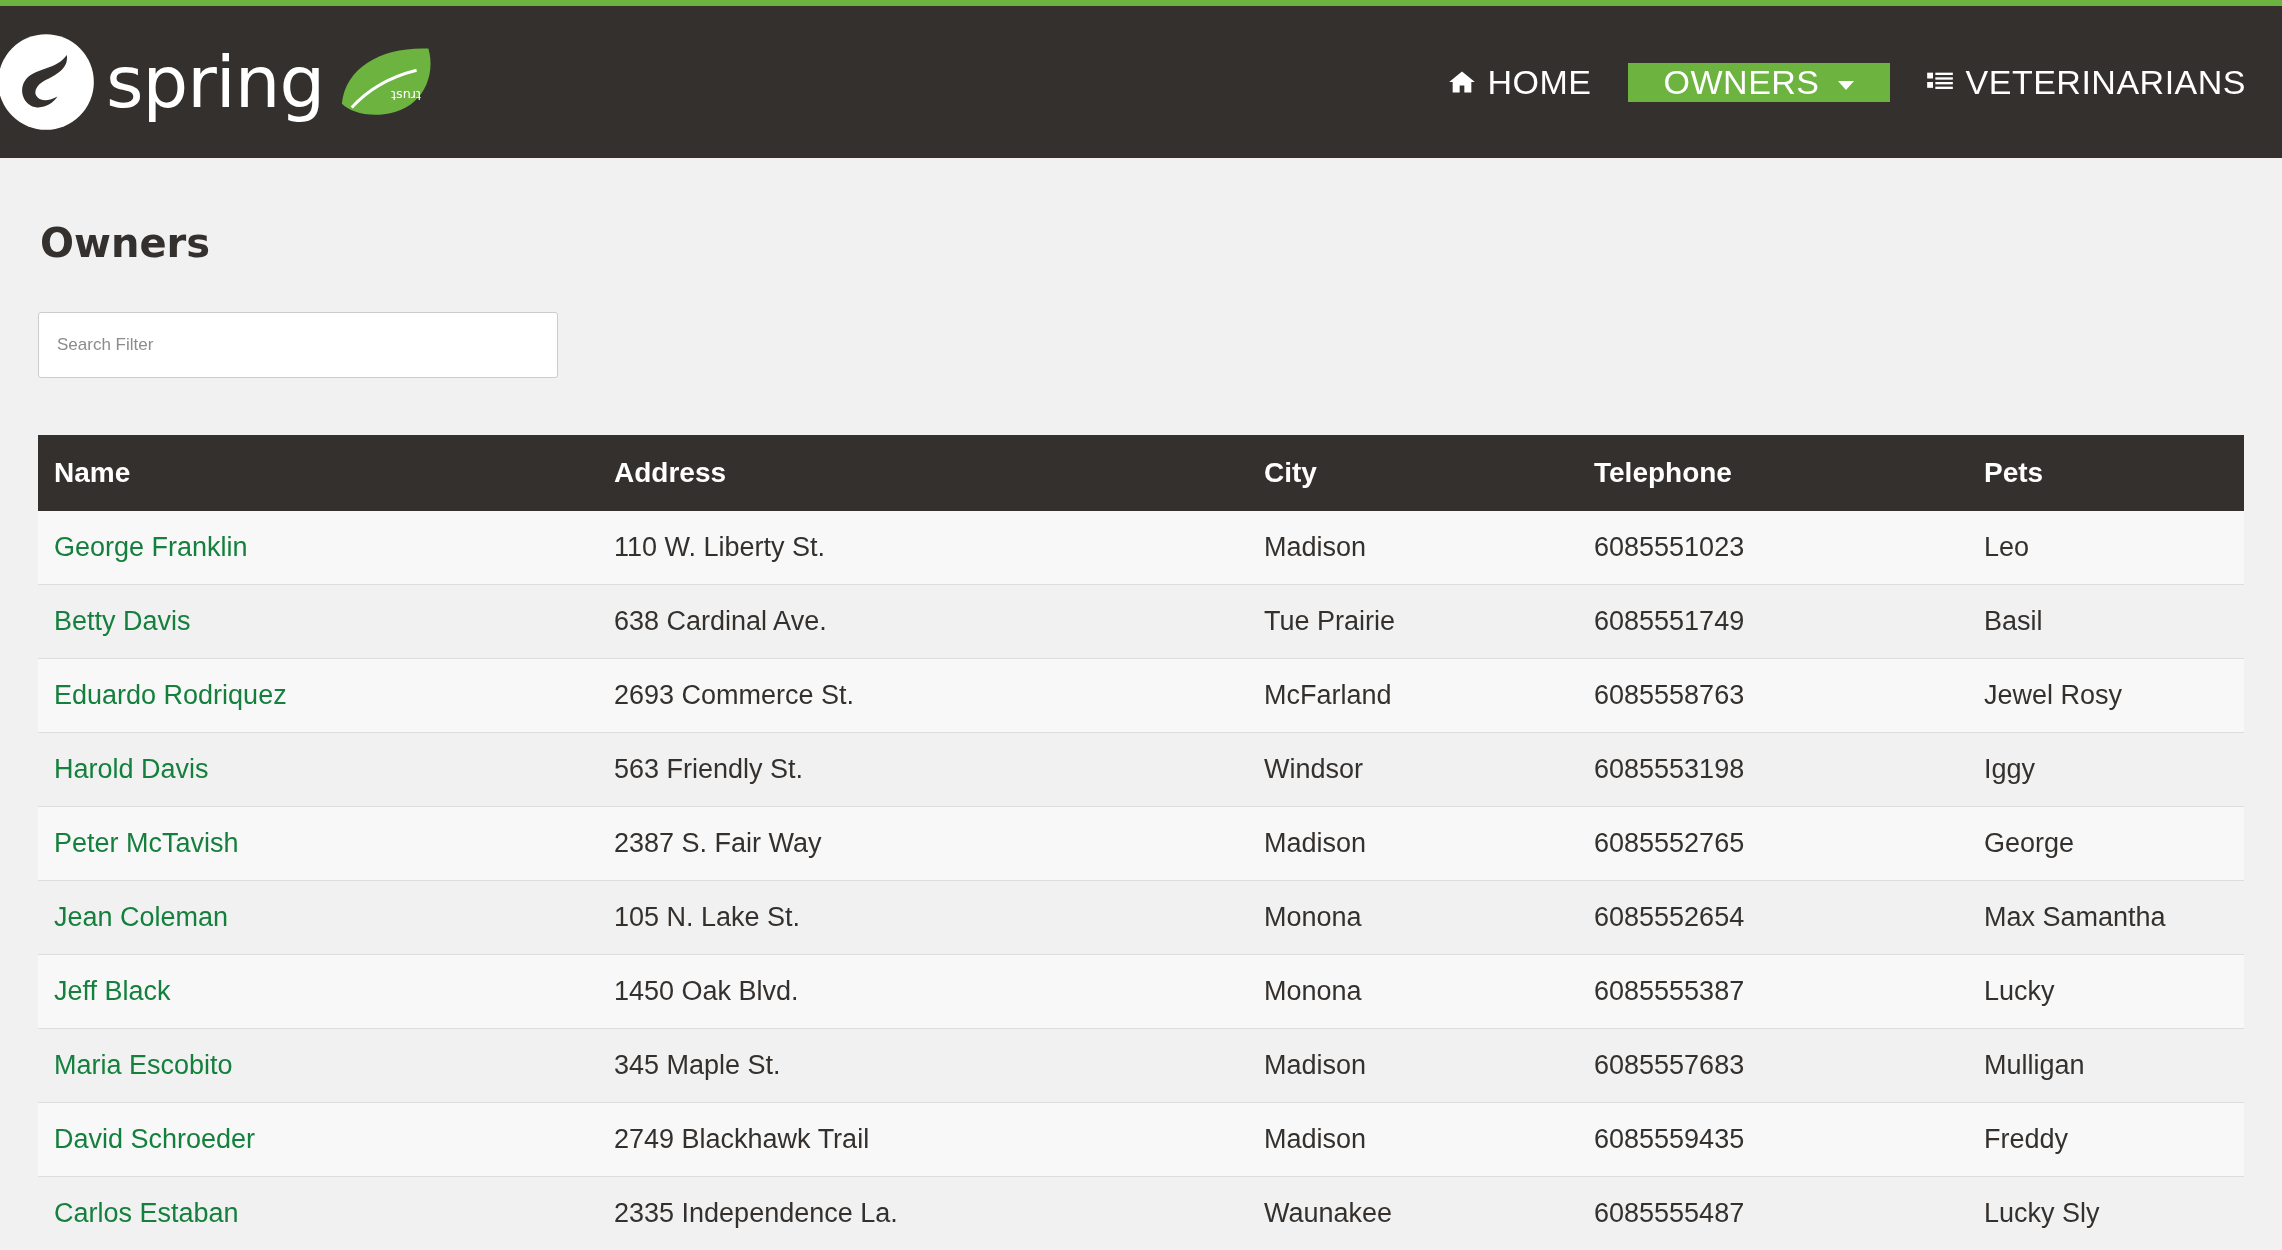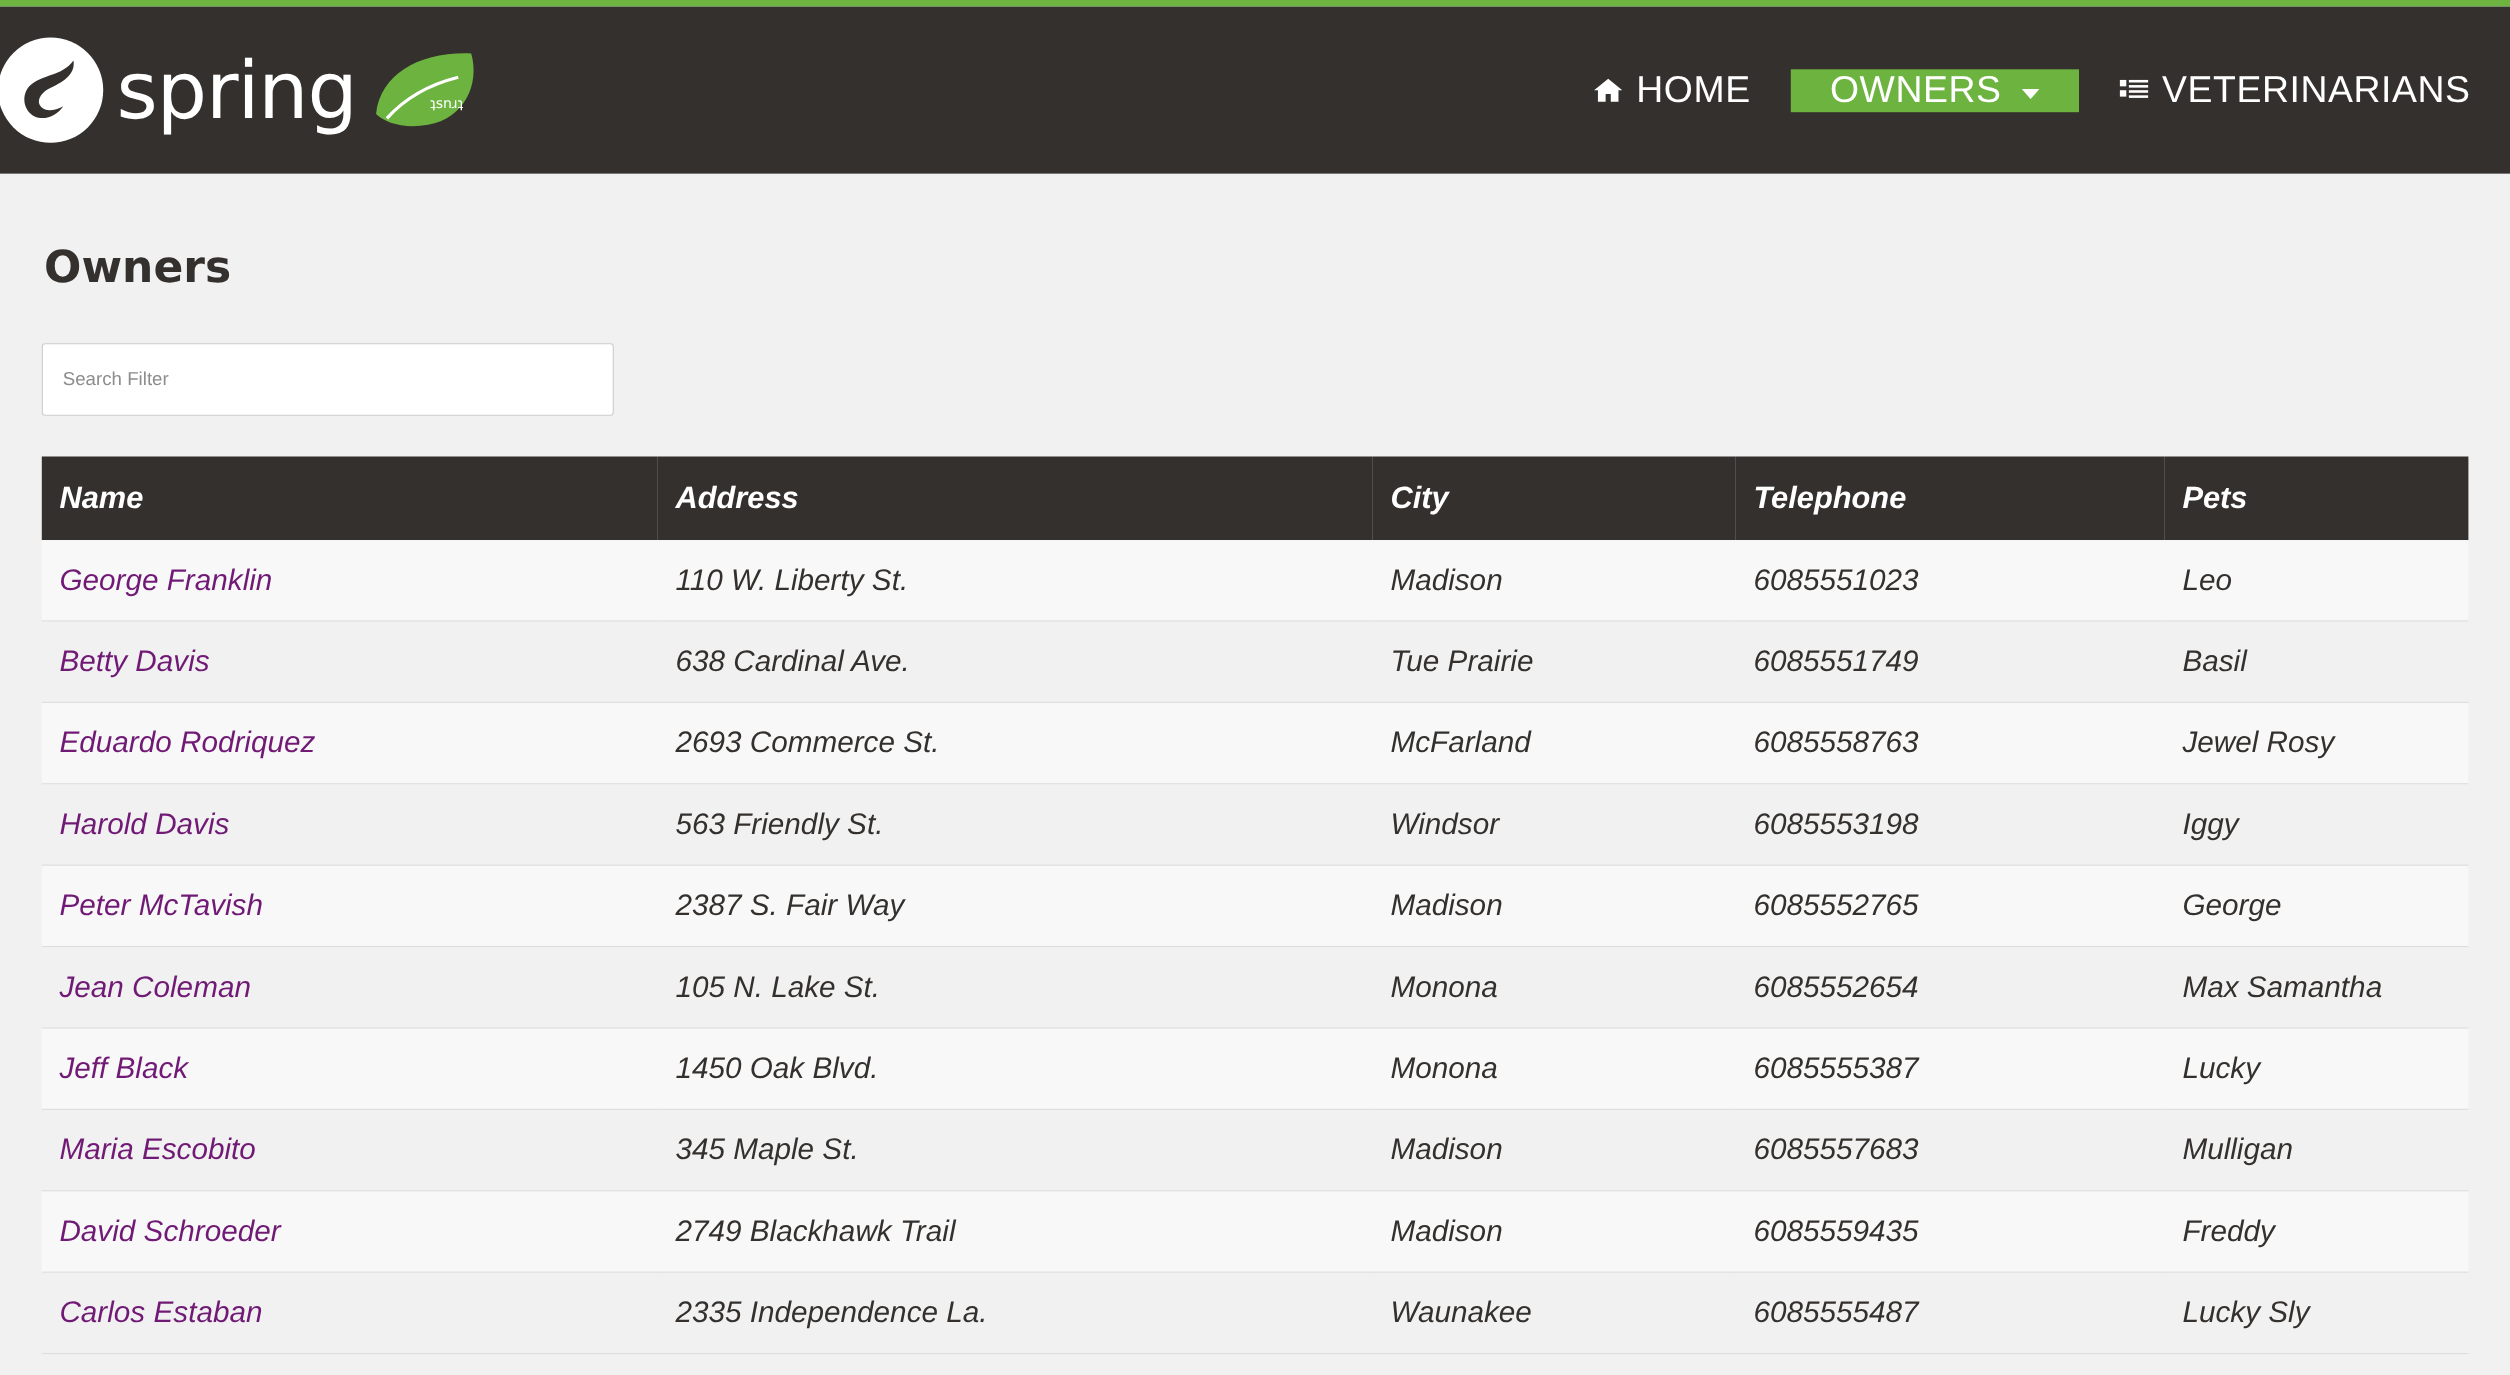--- a/index.html
+++ b/index.html
@@ -124,43 +124,42 @@
     border: 1px solid #ccc;
     border-radius: 3px;
     outline: none;
     font-family: "Liberation Sans", sans-serif;
   }
   .search-input::placeholder { color: #8c8c8c; }
 
   table.owners {
     width: 100%;
     border-collapse: collapse;
-    margin-top: 37px;
+    margin-top: 57px;
     font-size: 27px;
     table-layout: fixed;
-    font-style: italic;
   }
   table.owners th {
     background: #34302d;
     color: #ffffff;
     text-align: left;
     font-weight: bold;
     padding: 22px 16px;
     font-size: 28px;
   }
   table.owners td {
     padding: 21px 16px;
     color: #34302d;
     border-bottom: 1px solid #dddddd;
     vertical-align: middle;
     background: #f8f8f8;
   }
   table.owners tr.even td { background: #f1f1f1; }
   table.owners td.name a {
-    color: #701a75;
+    color: #15803d;
     text-decoration: none;
     cursor: pointer;
   }
   .col-name { width: 560px; }
   .col-address { width: 650px; }
   .col-city { width: 330px; }
   .col-phone { width: 390px; }
   .col-pets { width: auto; }
 </style>
 </head>

